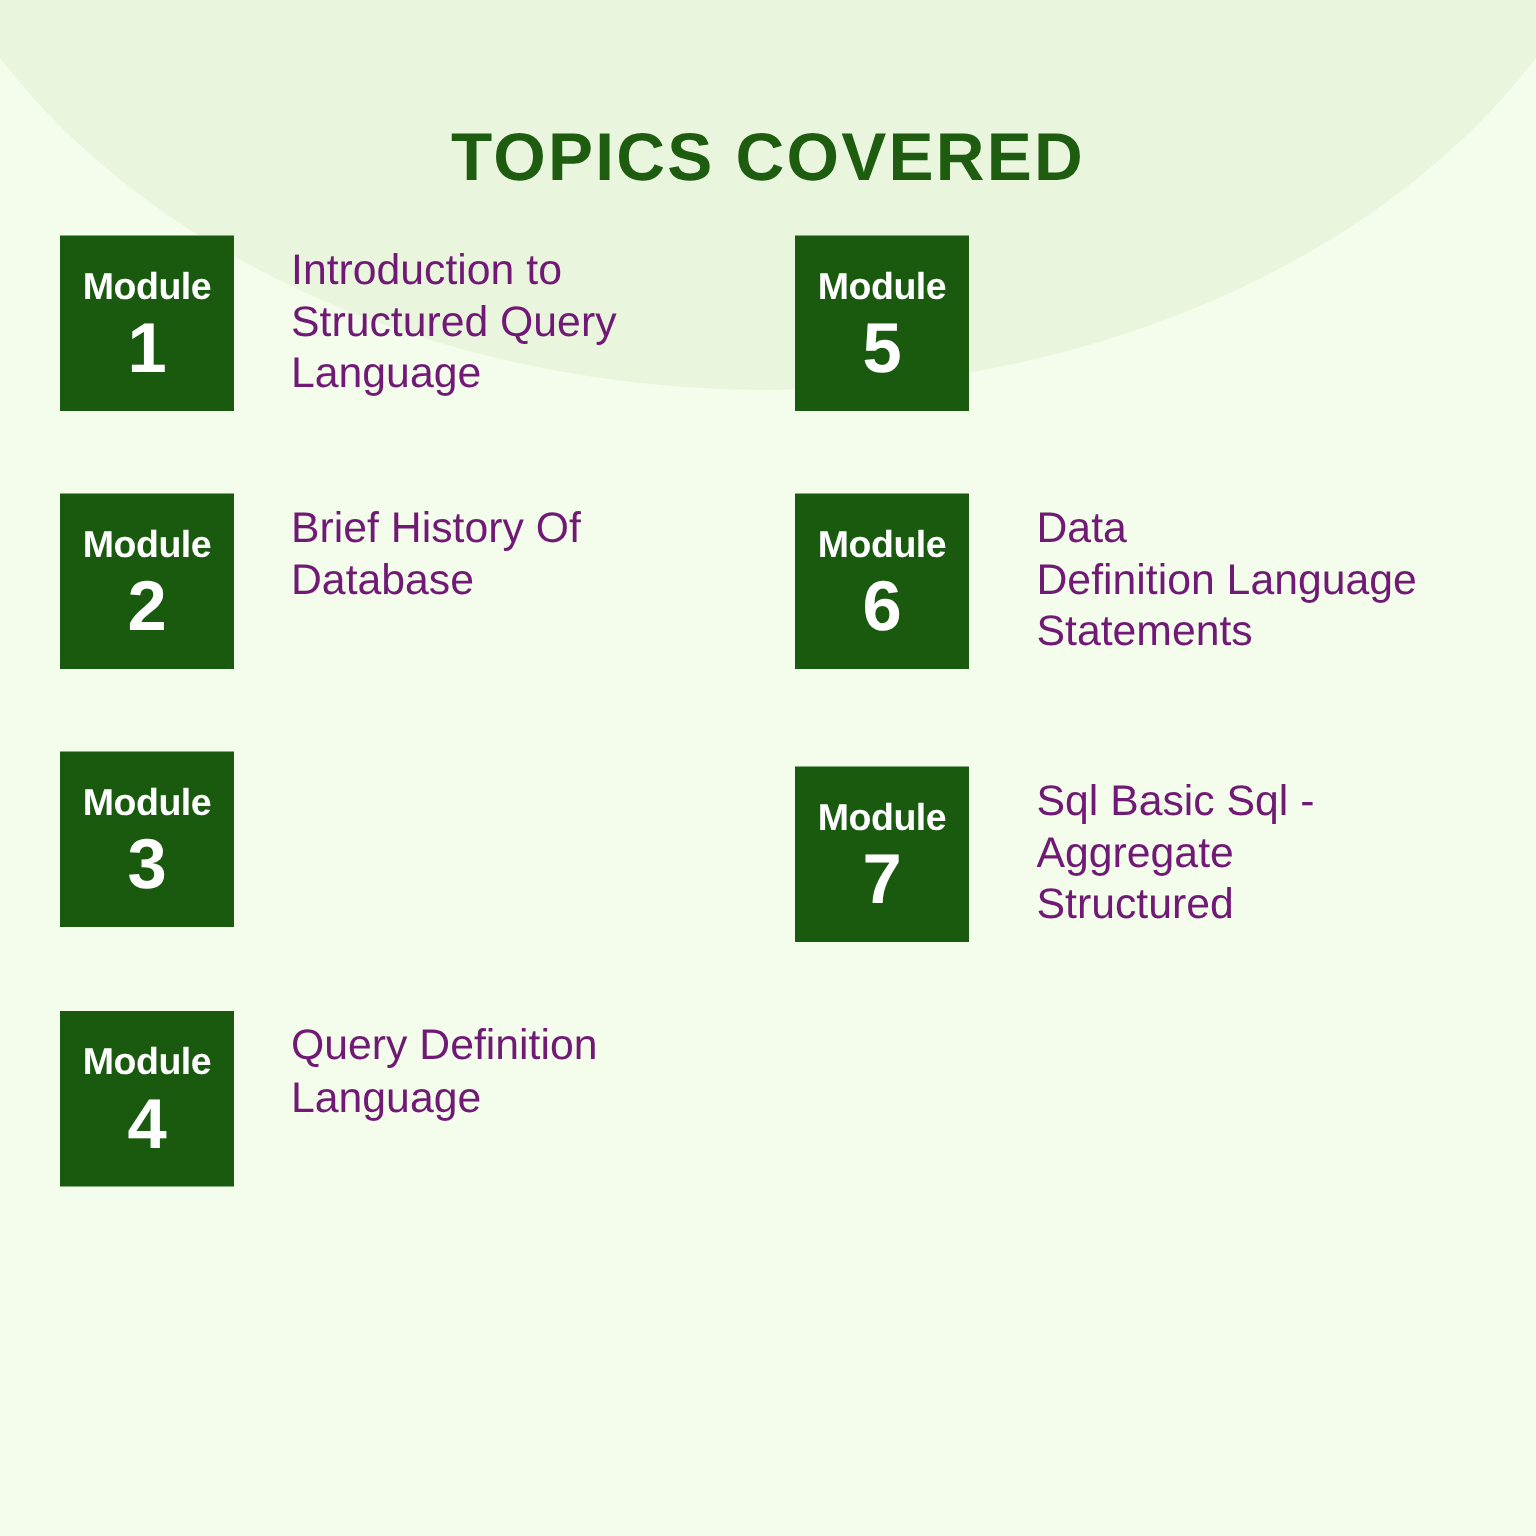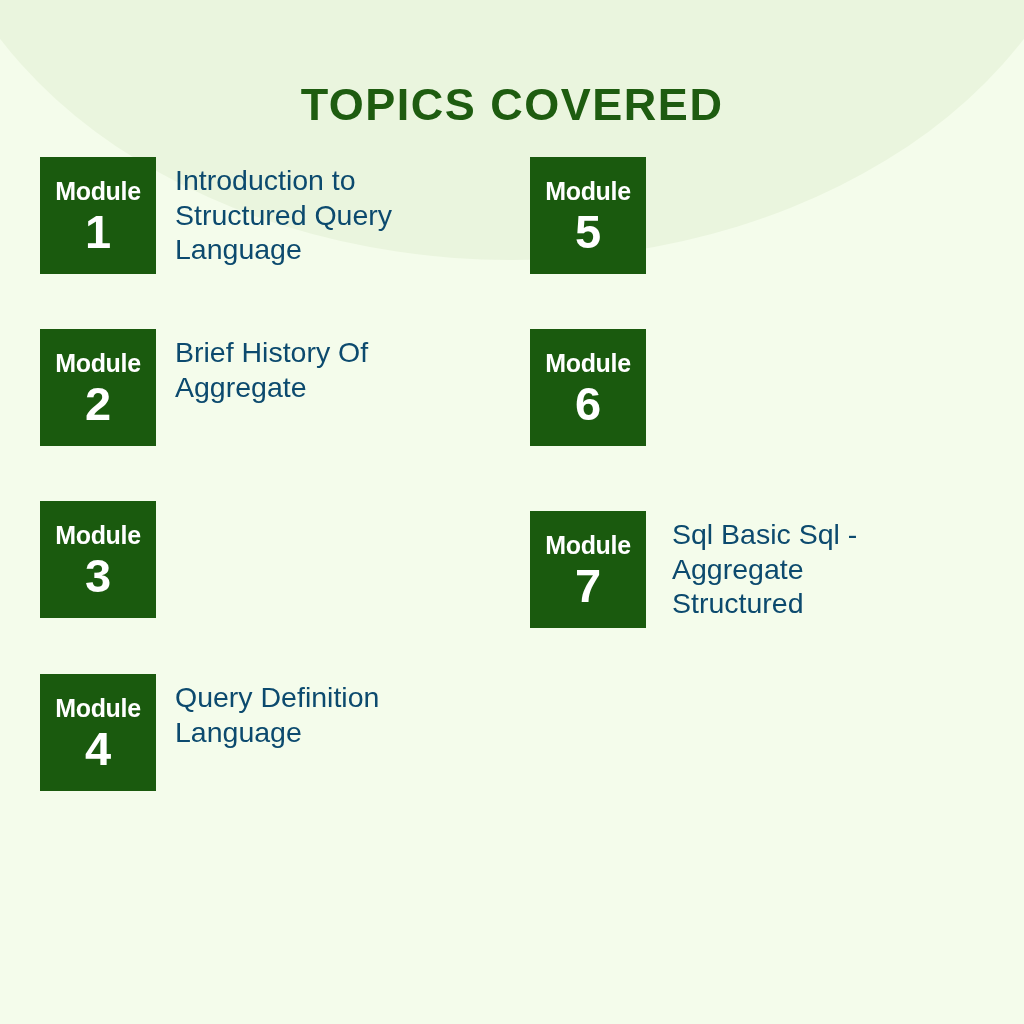--- a/index.html
+++ b/index.html
@@ -62,20 +62,21 @@
     left: 0;
     top: 0;
     width: 1024px;
     height: 1024px;
   }
 
   .module-row {
     position: absolute;
     display: flex;
     align-items: flex-start;
+    gap: 19px;
   }
 
   
   .col-left  { left: 40px; }
   .col-right { left: 530px; }
 
   .row-1 { top: 157px; }
   .row-2 { top: 329px; }
   .row-3 { top: 501px; }
   .row-4 { top: 674px; }
@@ -112,21 +113,21 @@
     font-size: 47px;
     font-weight: bold;
     line-height: 1.05;
     margin-top: 3px;
   }
 
   .module-title {
     font-family: "Liberation Sans", sans-serif;
     font-size: 28.5px;
     font-weight: normal;
-    color: #0c4a6e;
+    color: #701a75;
     line-height: 34.5px;
     white-space: pre-line;
     margin-left: 19px;
     margin-top: 6px;
   }
 
   .col-right .module-title {
     margin-left: 26px;
   }
 </style>
@@ -152,21 +153,21 @@
 Structured Query
 Language</div>
       </div>
 
       <div class="module-row col-left row-2">
         <div class="module-badge">
           <span class="badge-word">Module</span>
           <span class="badge-number">2</span>
         </div>
         <div class="module-title">Brief History Of
-Aggregate</div>
+Database</div>
       </div>
 
       <div class="module-row col-left row-3">
         <div class="module-badge">
           <span class="badge-word">Module</span>
           <span class="badge-number">3</span>
         </div>
       </div>
 
       <div class="module-row col-left row-4">
@@ -183,20 +184,23 @@
           <span class="badge-word">Module</span>
           <span class="badge-number">5</span>
         </div>
       </div>
 
       <div class="module-row col-right row-6">
         <div class="module-badge">
           <span class="badge-word">Module</span>
           <span class="badge-number">6</span>
         </div>
+        <div class="module-title">Data
+Definition Language
+Statements</div>
       </div>
 
       <div class="module-row col-right row-7">
         <div class="module-badge">
           <span class="badge-word">Module</span>
           <span class="badge-number">7</span>
         </div>
         <div class="module-title">Sql Basic Sql -
 Aggregate
 Structured</div>

